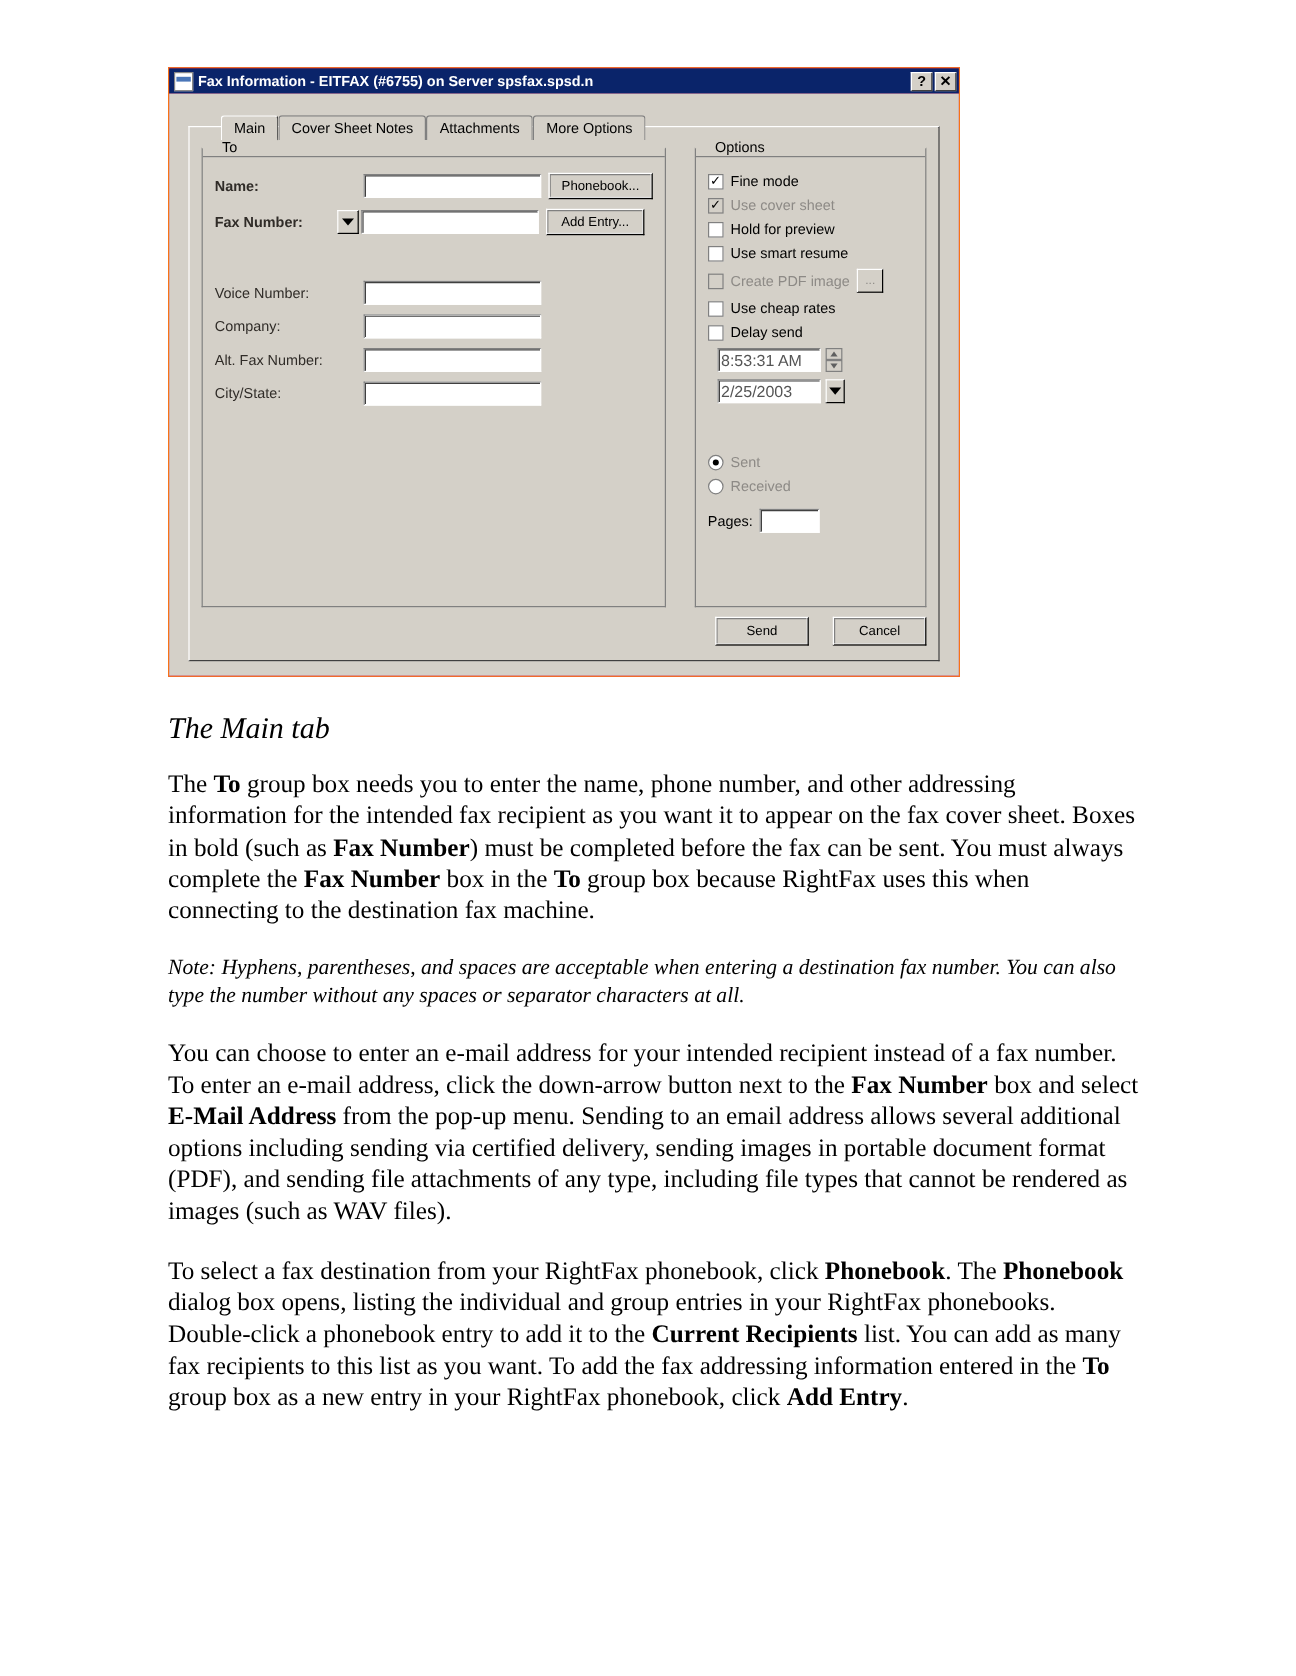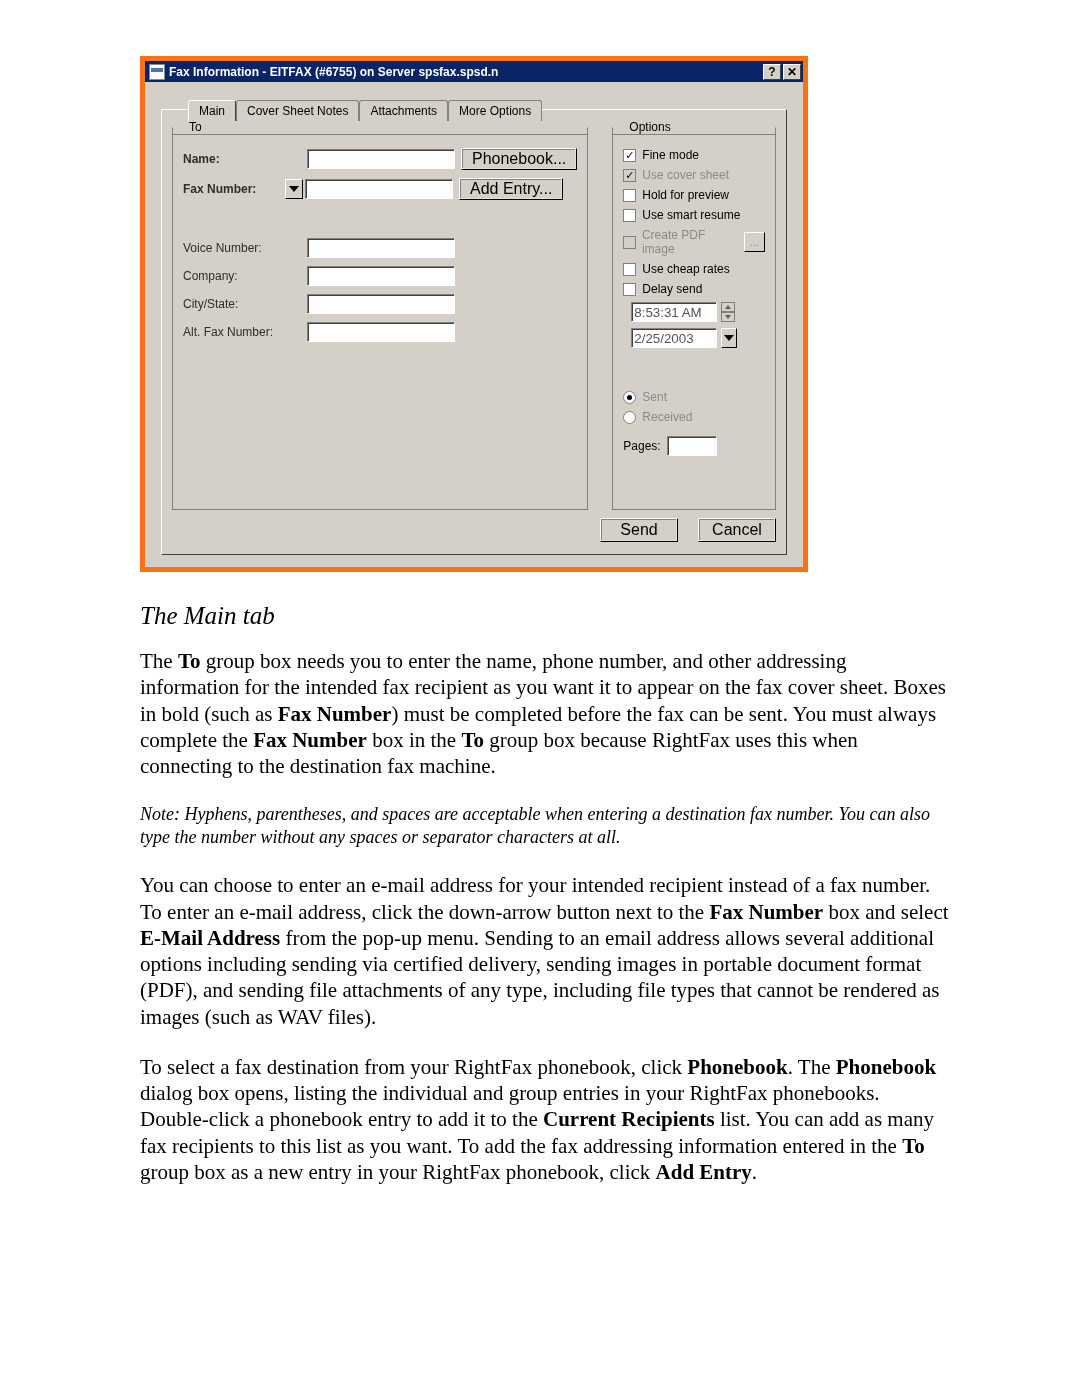--- a/index.html
+++ b/index.html
@@ -8,21 +8,21 @@
     font-family: "Times New Roman", Times, serif;
     color: #000;
     width: 1080px;
   }
   .page {
     padding: 56px 130px 60px 140px;
   }
   
   .dialog {
     width: 658px;
-    border: 5px solid #f97316;
+    border: 1px solid #f97316;
     font-family: Tahoma, Arial, sans-serif;
     font-size: 12px;
     background: #be185d;
     margin: 0 0 30px 0;
   }
   .titlebar {
     height: 21px;
     background: #0a246a;
     color: #fff;
     display: flex;
@@ -146,21 +146,21 @@
   .win-btn {
     height: 22px;
     padding: 0 10px;
     background: #d4d0c8;
     border-top: 1px solid #fff;
     border-left: 1px solid #fff;
     border-right: 1px solid #000;
     border-bottom: 1px solid #000;
     box-shadow: -1px -1px 0 #dfdfdf inset, 1px 1px 0 #808080 inset;
     font-family: Tahoma, Arial, sans-serif;
-    font-size: 16px;
+    font-size: 11px;
     cursor: default;
     min-width: 82px;
     text-align: center;
     box-sizing: border-box;
   }
   .win-btn-lg { min-width: 78px; height: 24px; }
   .dd-arrow {
     width: 18px; height: 20px;
     border-top: 1px solid #fff;
     border-left: 1px solid #fff;
@@ -321,25 +321,25 @@
 
             <div class="row">
               <div class="label">Voice Number:</div>
               <div class="win-input"></div>
             </div>
             <div class="row">
               <div class="label">Company:</div>
               <div class="win-input"></div>
             </div>
             <div class="row">
+              <div class="label">Alt. Fax Number:</div>
+              <div class="win-input"></div>
+            </div>
+            <div class="row">
               <div class="label">City/State:</div>
-              <div class="win-input"></div>
-            </div>
-            <div class="row">
-              <div class="label">Alt. Fax Number:</div>
               <div class="win-input"></div>
             </div>
           </fieldset>
 
           <fieldset class="group col-right">
             <legend>Options</legend>
 
             <div class="opt-row">
               <div class="chk checked"></div>
               <span>Fine mode</span>

